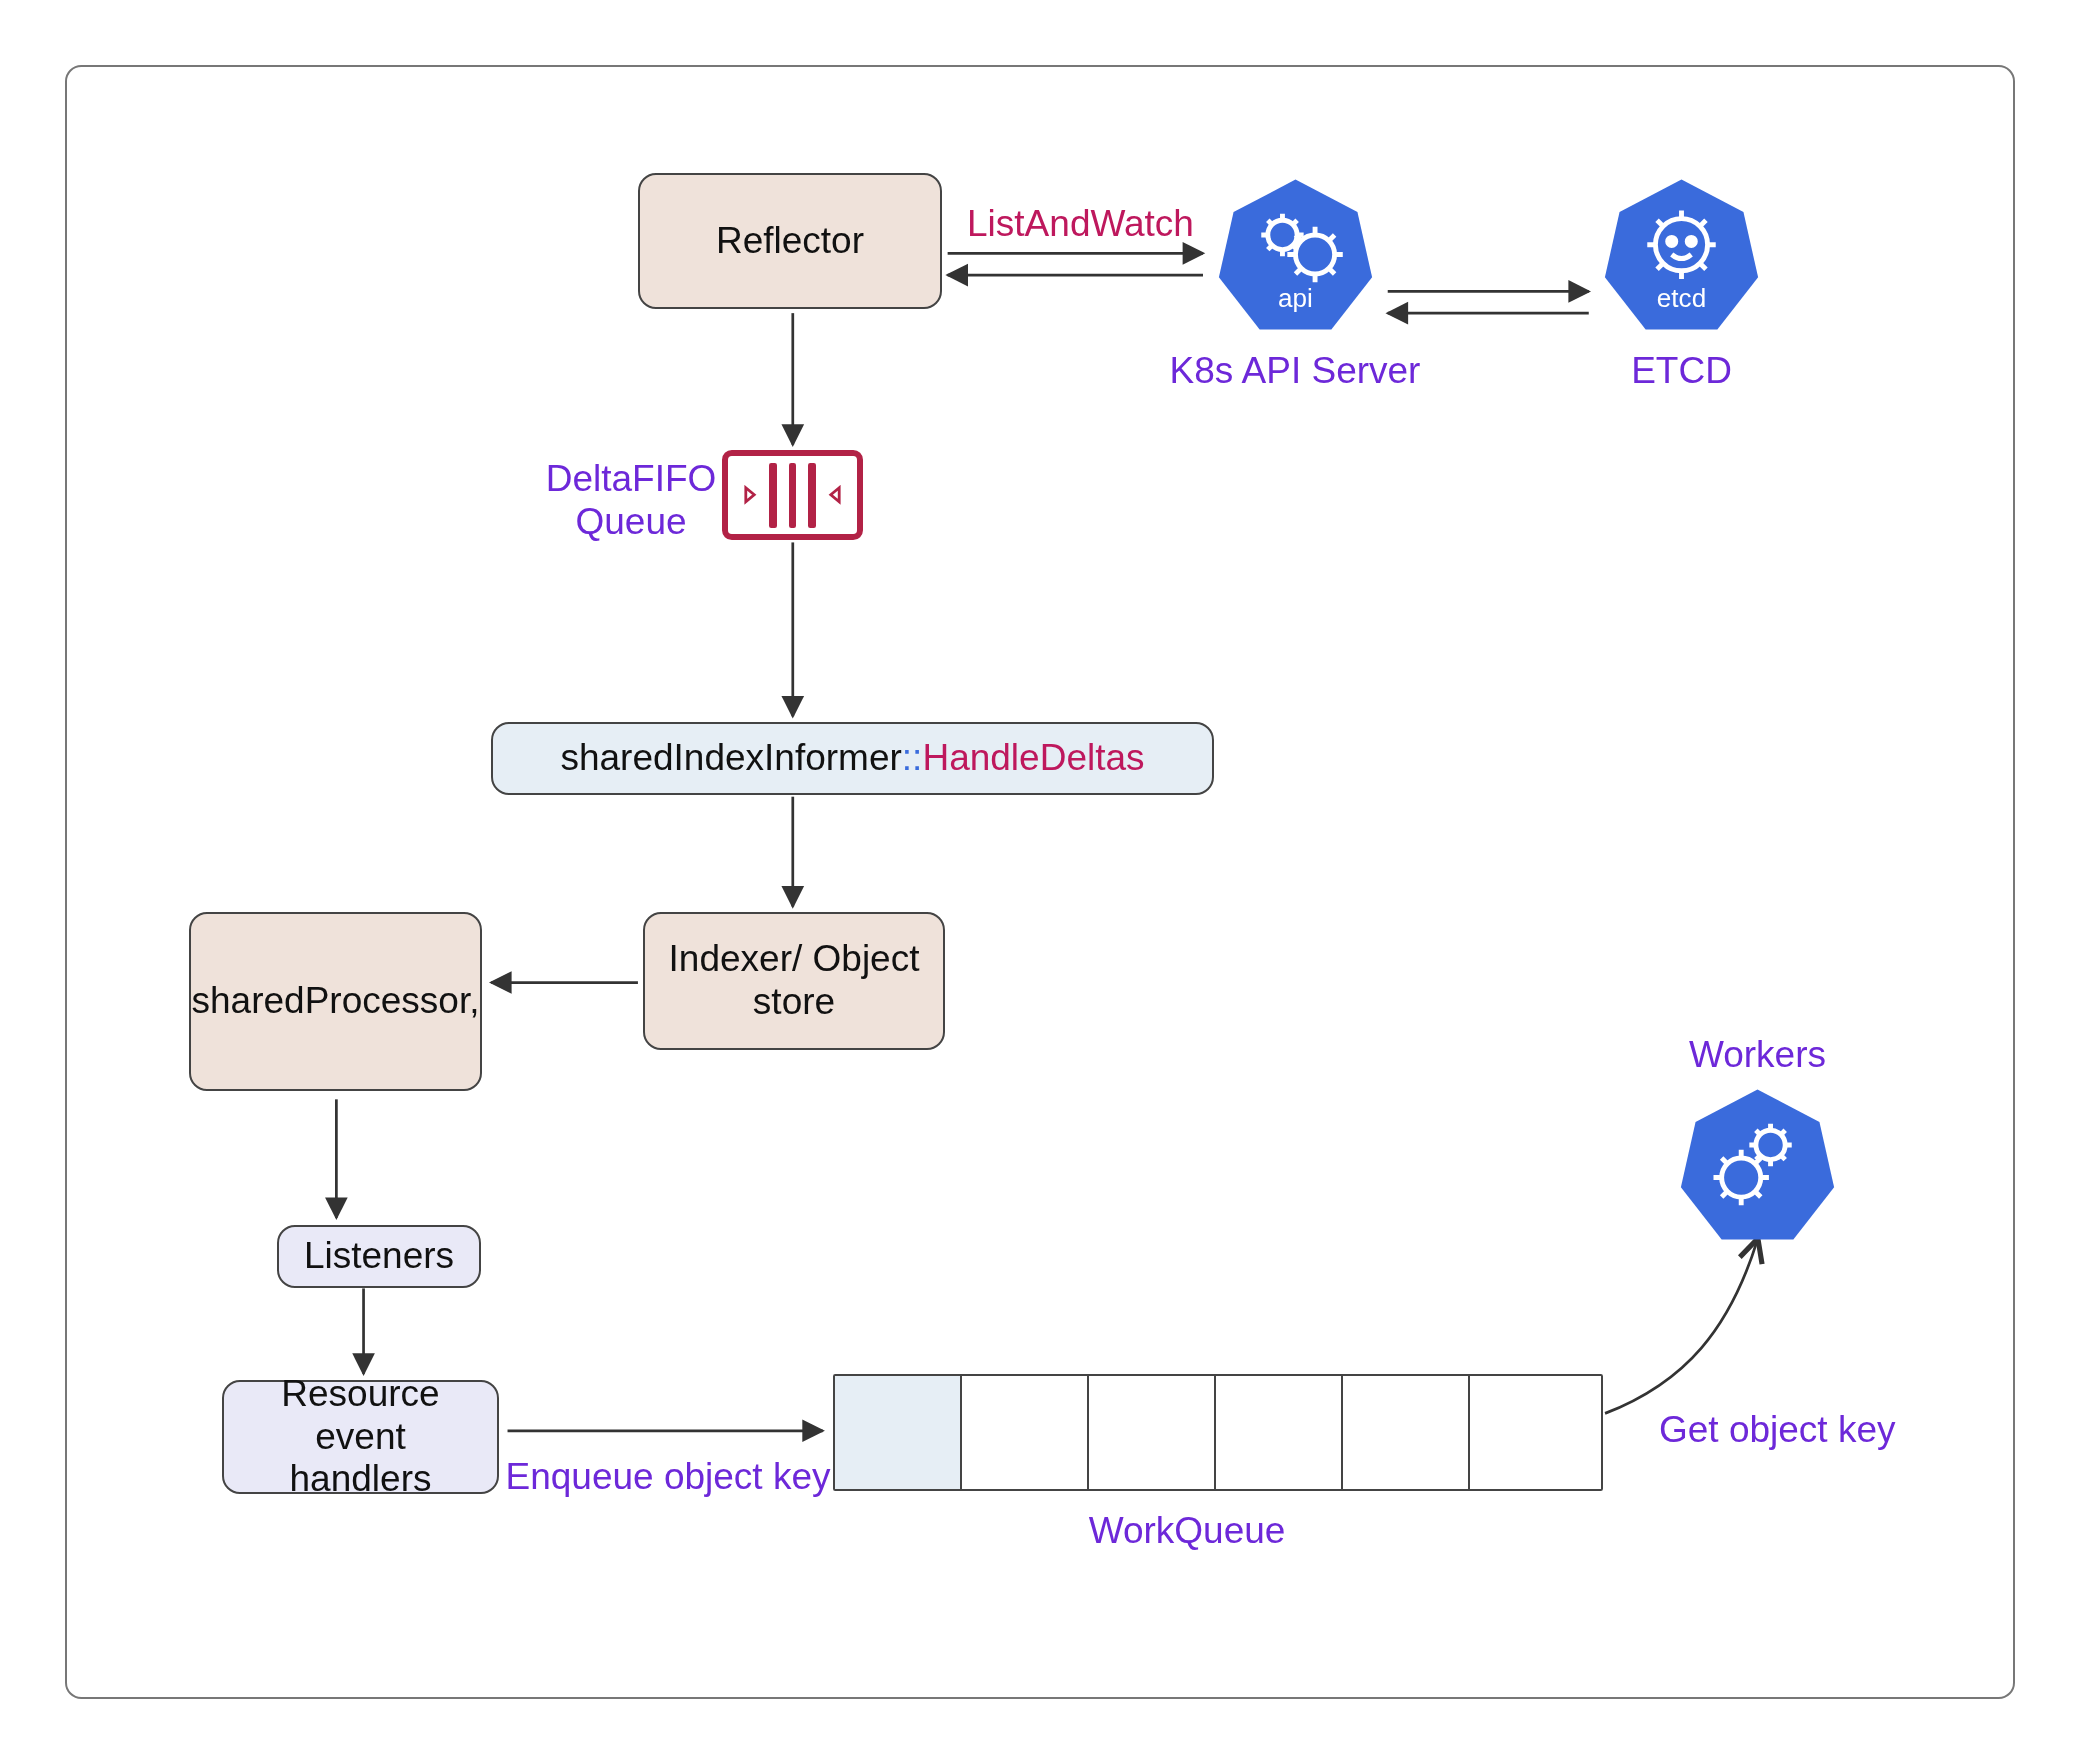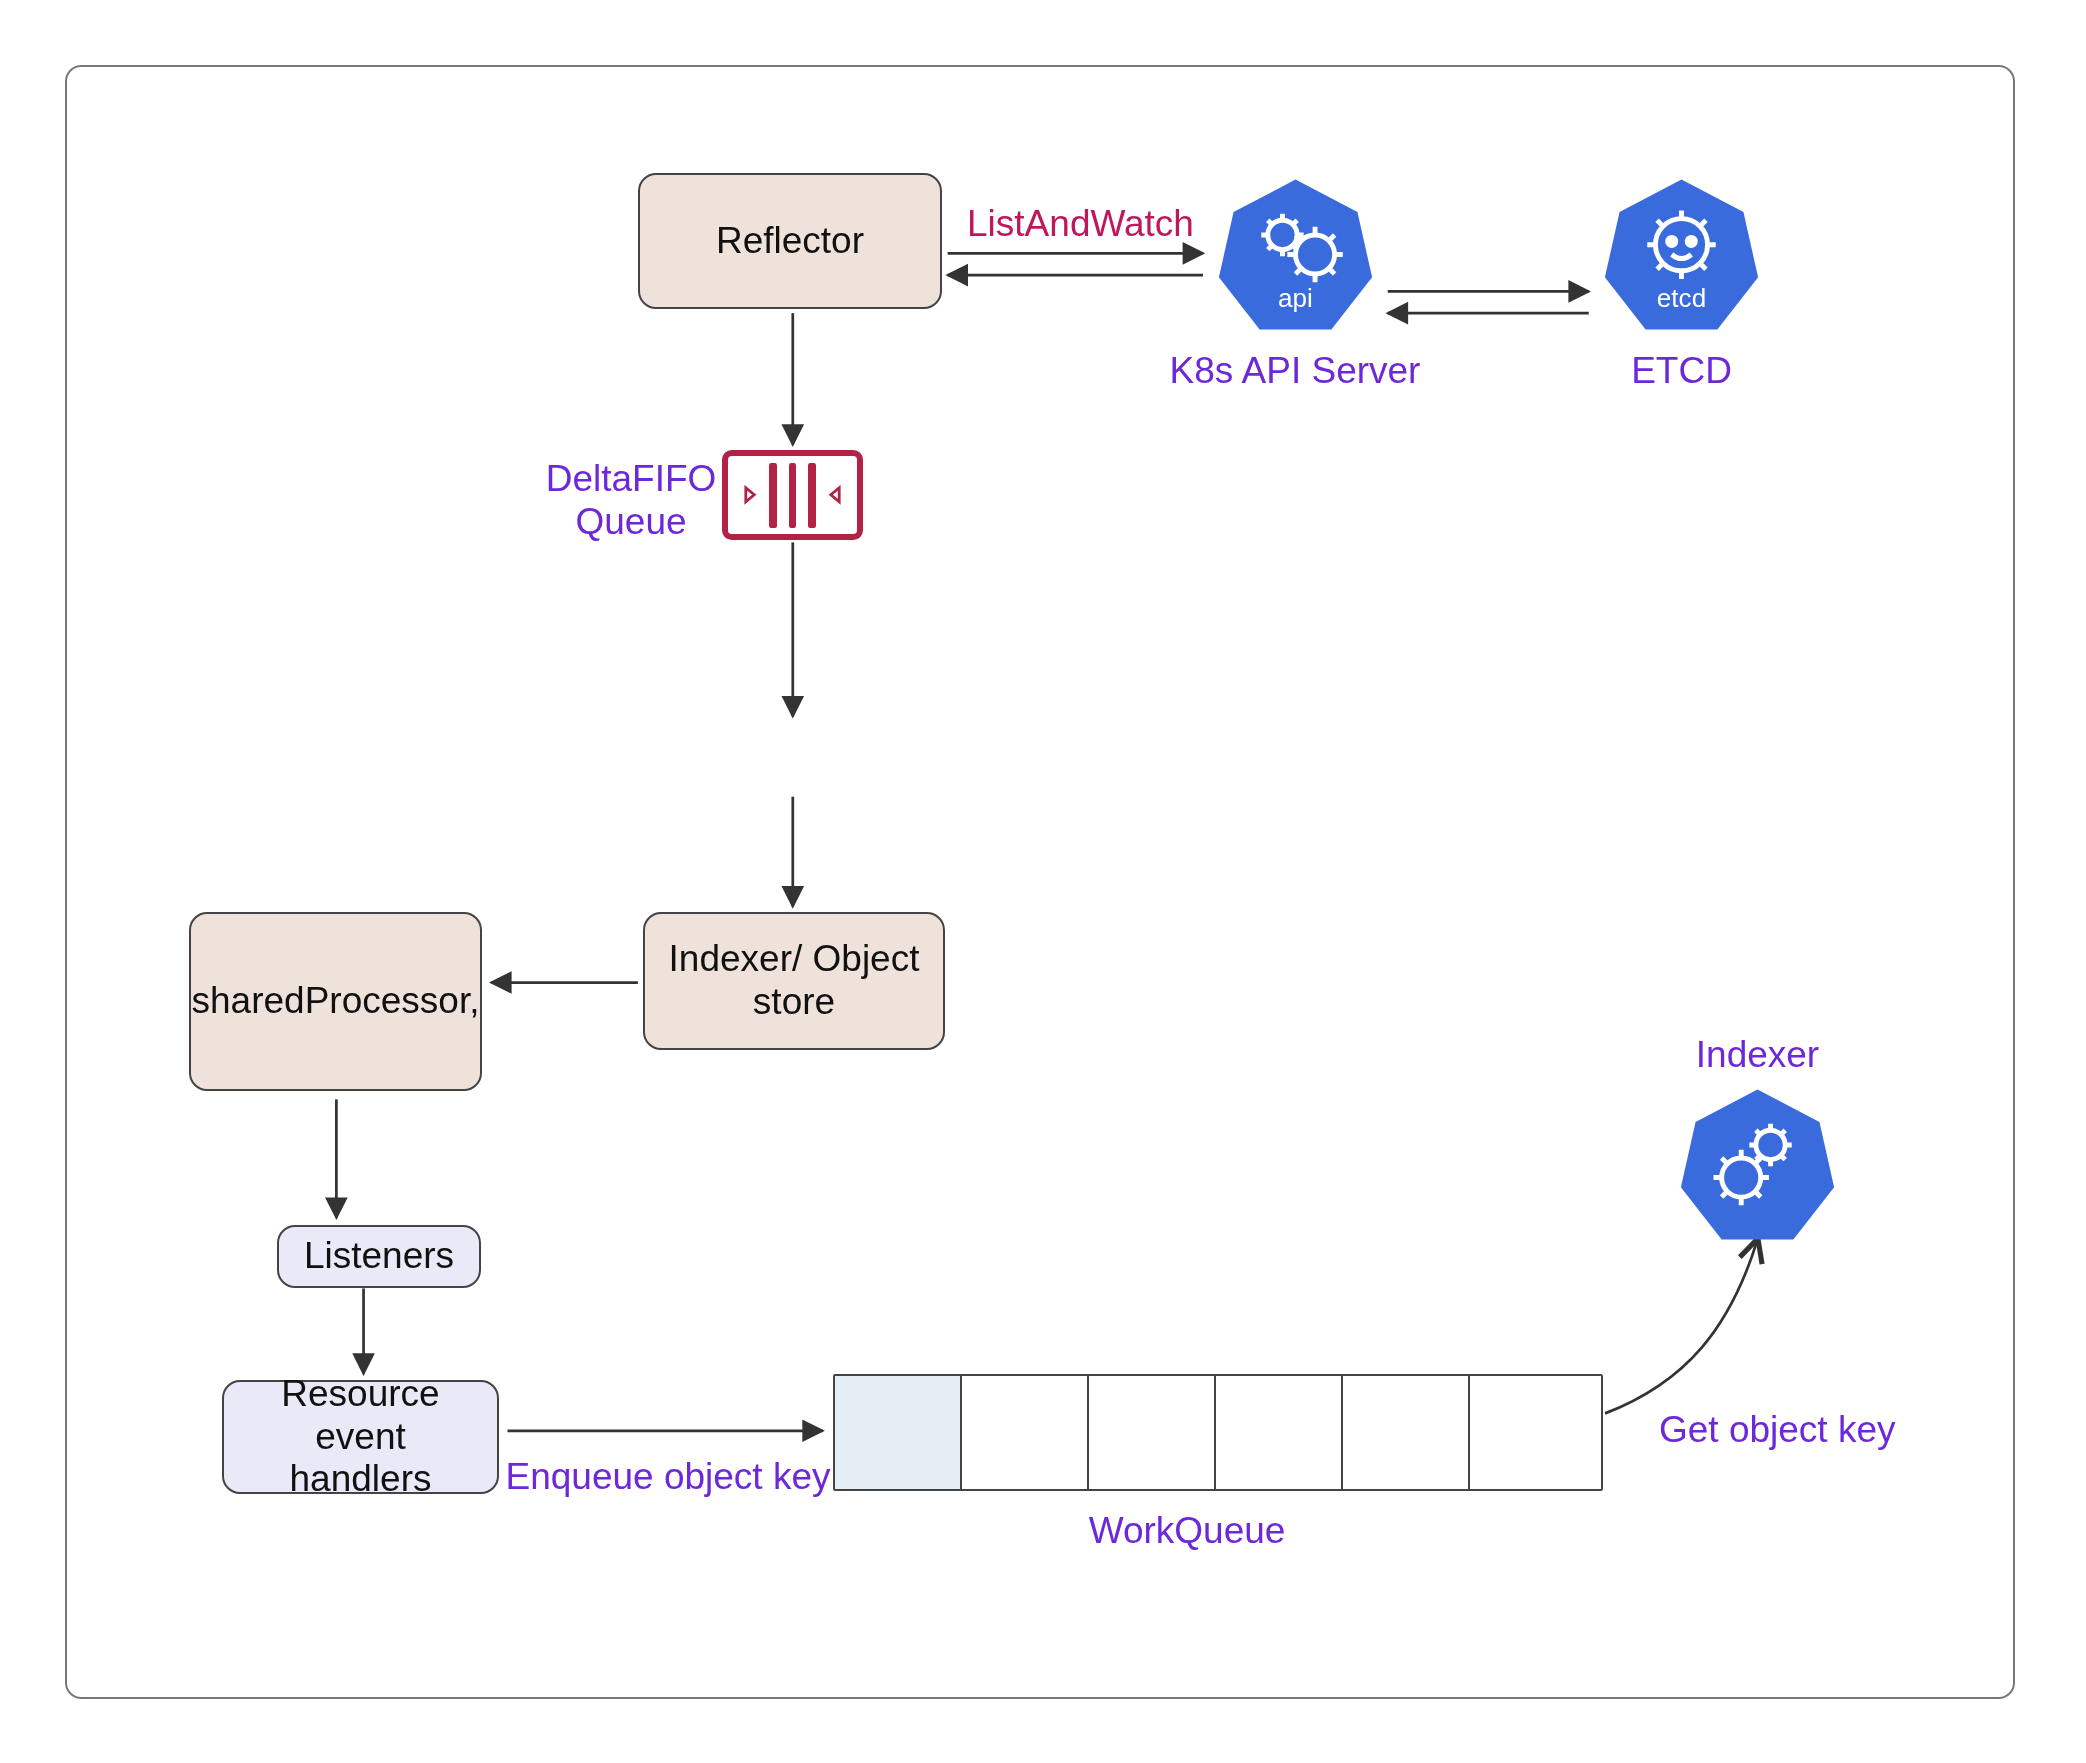--- a/index.html
+++ b/index.html
@@ -171,20 +171,25 @@
         <path d="M4,4 L16,14 L4,24 Z" fill="none" stroke="#b22246" stroke-width="4"></path>
       </svg>
     <div class="fifo-bar"></div>
     <div class="fifo-bar"></div>
     <div class="fifo-bar"></div>
     <svg width="14" height="19.6" viewBox="0 0 20 28">
         <path d="M16,4 L4,14 L16,24 Z" fill="none" stroke="#b22246" stroke-width="4"></path>
       </svg>
   </div>
 
+  <div class="node fill-blue-light" style="left:424px; top:655px; width:723px; height:73px;">
+    <span>
+      <span>sharedIndexInformer</span><span style="color:#3a6bdc;">::</span><span class="label-olive">HandleDeltas</span>
+    </span>
+  </div>
 
   <div class="node fill-tan" style="left:122px; top:845px; width:293px; height:179px;">
     <span>sharedProcessor,</span>
   </div>
 
   <div class="node fill-tan" style="left:576px; top:845px; width:302px; height:138px; white-space:pre-line;">
     <span>Indexer/ Object
 store</span>
   </div>
 
@@ -204,21 +209,21 @@
     <div class="cell"></div>
     <div class="cell"></div>
     <div class="cell"></div>
     <div class="cell"></div>
     <div class="cell"></div>
   </div>
   <div class="label" style="left:984px; top:1443px; width:272px;">WorkQueue</div>
 
   <div class="label" style="left:1592px; top:1342px; width:283px; text-align:left;">Get object key</div>
 
-  <div class="label" style="left:1609px; top:967px; width:163px;">Indexer</div>
+  <div class="label" style="left:1609px; top:967px; width:163px;">Workers</div>
   <div class="k8s-badge" style="left:1609px; top:1016px;">
     <svg viewBox="0 0 100 100" width="163" height="163">
       <polygon points="50,4 88,24 97,64 72,96 28,96 3,64 12,24" fill="#3a6bdc"></polygon>
       <g stroke="#fff" stroke-width="3" fill="none">
         <circle cx="58" cy="38" r="9"></circle>
         <path d="M58,29 l0,-4 M58,47 l0,4 M49,38 l-4,0 M67,38 l4,0 M52,32 l-3,-3 M64,32 l3,-3 M52,44 l-3,3 M64,44 l3,3"></path>
         <circle cx="40" cy="58" r="12"></circle>
         <path d="M40,46 l0,-5 M40,70 l0,5 M28,58 l-5,0 M52,58 l5,0 M32,50 l-4,-4 M48,50 l4,-4 M32,66 l-4,4 M48,66 l4,4"></path>
       </g>
     </svg>

